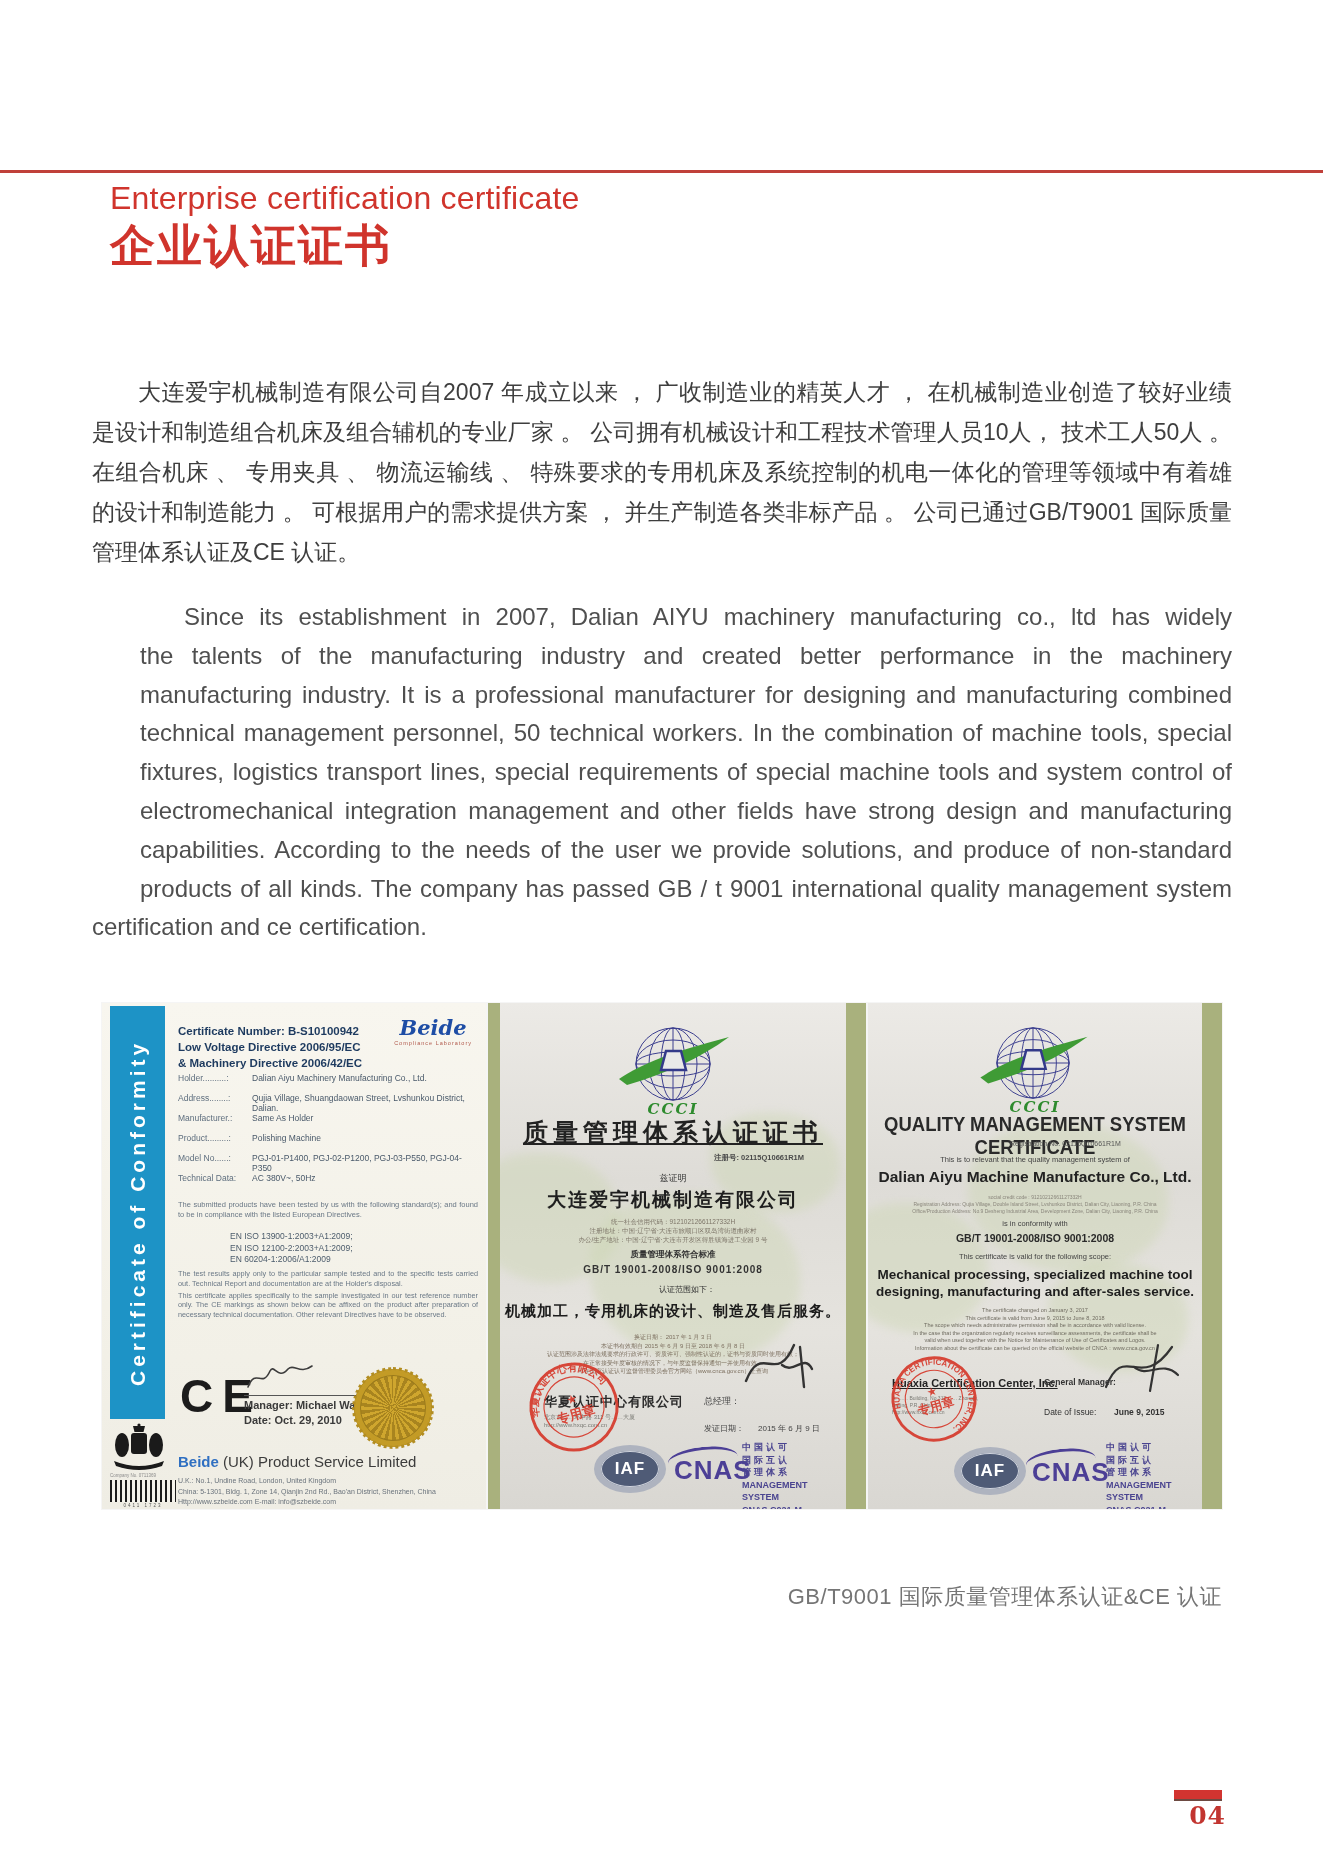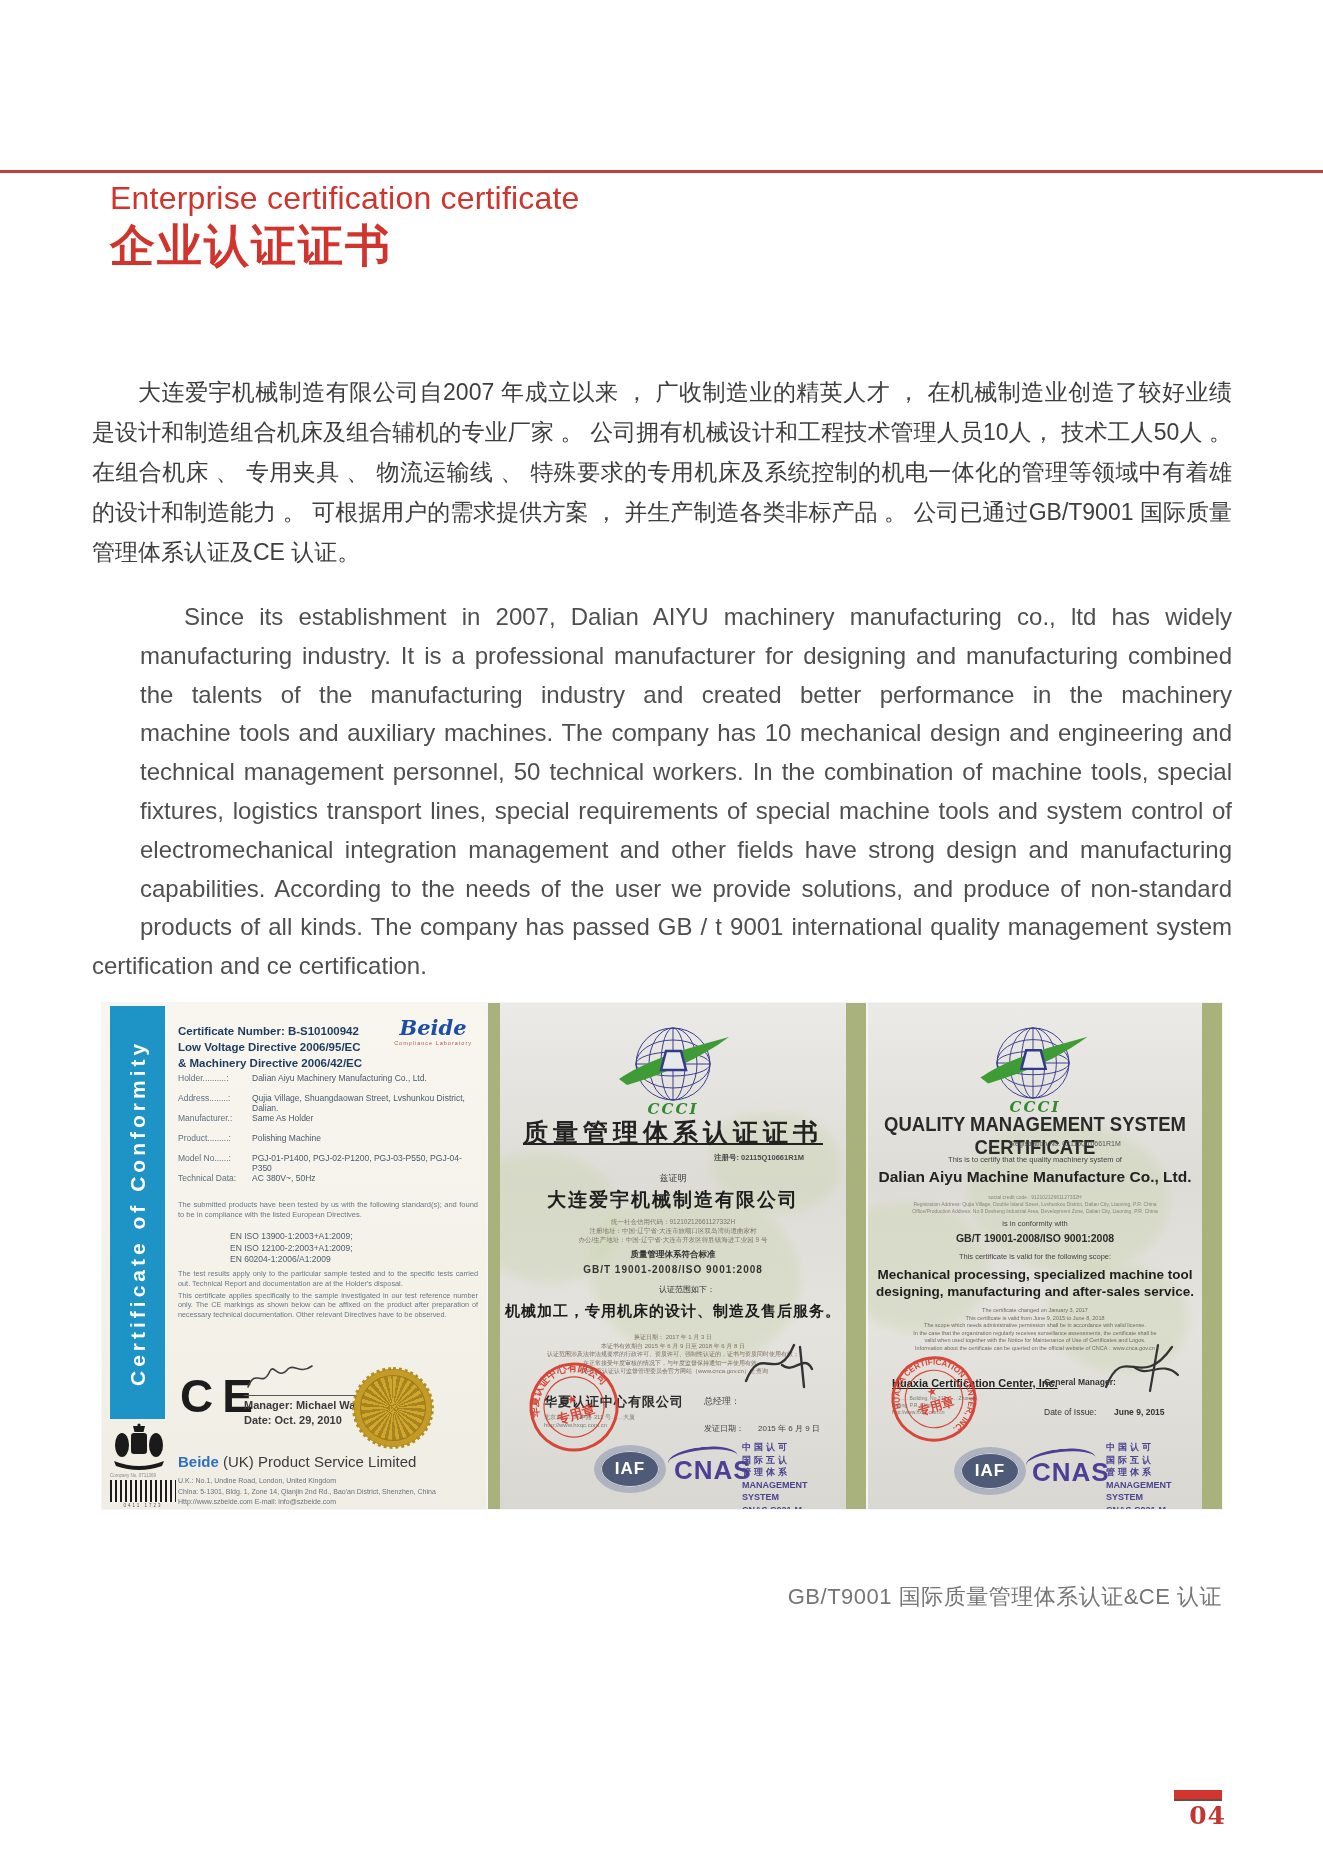--- a/index.html
+++ b/index.html
@@ -146,23 +146,22 @@
   <div class="zh-par">
     <div class="ln jl indent">大连爱宇机械制造有限公司自2007 年成立以来 ， 广收制造业的精英人才 ， 在机械制造业创造了较好业绩 。</div>
     <div class="ln jl">是设计和制造组合机床及组合辅机的专业厂家 。 公司拥有机械设计和工程技术管理人员10人， 技术工人50人 。</div>
     <div class="ln jl">在组合机床 、 专用夹具 、 物流运输线 、 特殊要求的专用机床及系统控制的机电一体化的管理等领域中有着雄厚</div>
     <div class="ln jl">的设计和制造能力 。 可根据用户的需求提供方案 ， 并生产制造各类非标产品 。 公司已通过GB/T9001 国际质量</div>
     <div class="ln">管理体系认证及CE 认证。</div>
   </div>
 
   <div class="en-par">
     <div class="ln jl indent">Since its establishment in 2007, Dalian AIYU machinery manufacturing co., ltd has widely accepted</div>
+    <div class="ln jl">the talents of the manufacturing industry and created better performance in the machinery</div>
     <div class="ln jl">manufacturing industry. It is a professional manufacturer for designing and manufacturing combined</div>
-    <div class="ln jl">the talents of the manufacturing industry and created better performance in the machinery</div>
-    <div class="ln jl">machine tools and auxiliary machines. The company has 10 mechanical design and engineering and</div>
     <div class="ln jl">technical management personnel, 50 technical workers. In the combination of machine tools, special</div>
     <div class="ln jl">fixtures, logistics transport lines, special requirements of special machine tools and system control of</div>
     <div class="ln jl">electromechanical integration management and other fields have strong design and manufacturing</div>
     <div class="ln jl">capabilities. According to the needs of the user we provide solutions, and produce of non-standard</div>
     <div class="ln jl">products of all kinds. The company has passed GB / t 9001 international quality management system</div>
     <div class="ln">certification and ce certification.</div>
   </div>
 
   <section class="cert cert1">
     <div class="c1-band">Certificate of Conformity</div>
@@ -350,21 +349,21 @@
               <ellipse cx="60" cy="39" rx="24" ry="36"></ellipse>
               <line x1="60" y1="3" x2="60" y2="75"></line>
             </g>
             <path d="M6,54 C30,38 56,28 116,12 C86,34 54,48 14,60 Z" fill="#3f9b35"></path>
             <path d="M53,26 L68,26 L73,45 L48,45 Z" fill="#e9e9e9" stroke="#333a8a" stroke-width="2.5"></path>
           </svg>
       </div>
       <div class="ccci c3-ccci">CCCI</div>
       <div class="ctr c3-title">QUALITY MANAGEMENT SYSTEM CERTIFICATE</div>
       <div class="c3-regno">Registration No. 02115Q10661R1M</div>
-      <div class="ctr c3-certify">This is to certify that the quality machinery system of</div>
+      <div class="ctr c3-certify">This is to relevant that the quality management system of</div>
       <div class="ctr c3-company">Dalian Aiyu Machine Manufacture Co., Ltd.</div>
       <div class="ctr c3-meta">
         <div>social credit code : 91210212661127332H</div>
         <div>Registration Address: Qujia Village, Double Island Street, Lvshunkou District, Dalian City, Liaoning, P.R. China</div>
         <div>Office/Production Address: No.9 Desheng Industrial Area, Development Zone, Dalian City, Liaoning, P.R. China</div>
       </div>
       <div class="ctr c3-conform">is in conformity with</div>
       <div class="ctr c3-std">GB/T 19001-2008/ISO 9001:2008</div>
       <div class="ctr c3-scopelabel">This certificate is valid for the following scope:</div>
       <div class="ctr c3-scope">

